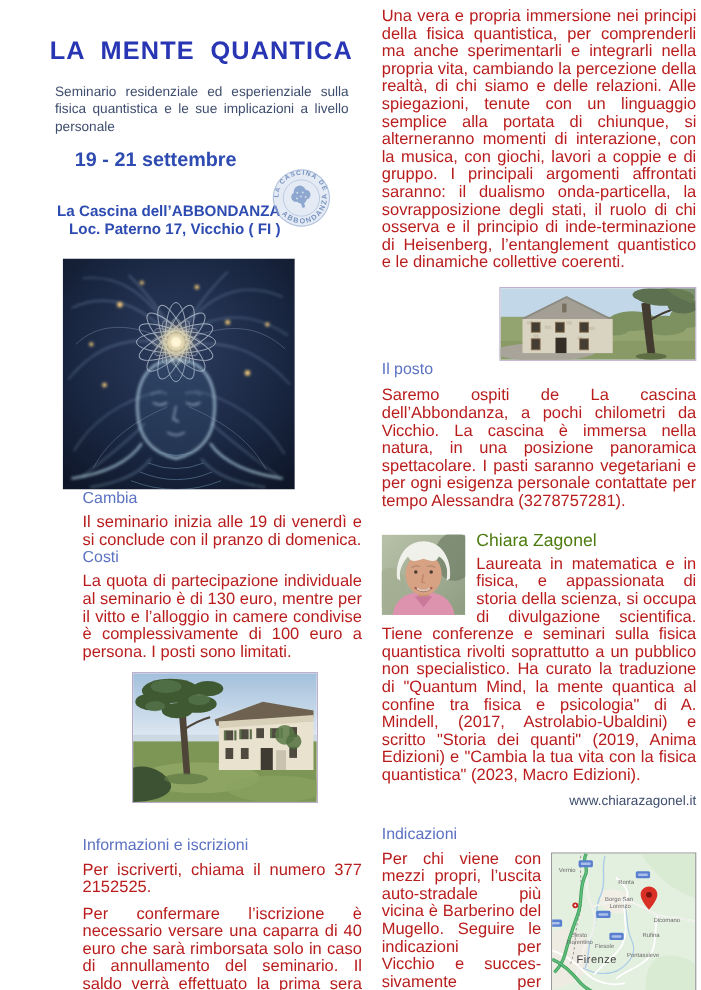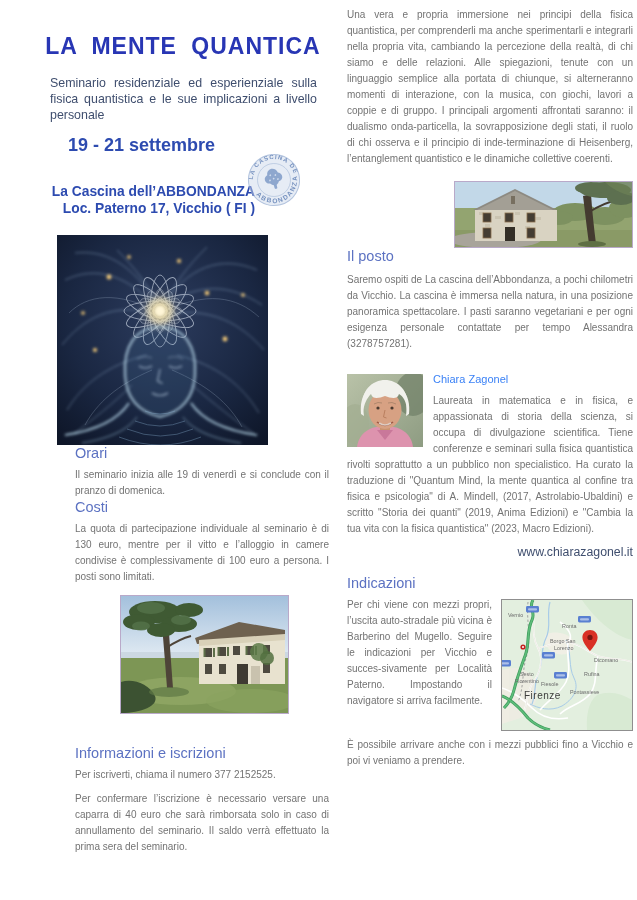--- a/index.html
+++ b/index.html
@@ -35,37 +35,37 @@
   .hero{display:block;margin:14px 0 0 22px;width:211px;height:210px;}
 
   .indent{margin-left:40px;width:254px;}
   h2.sec{
     margin:0;font-size:14.5px;line-height:16px;font-weight:400;
     color:#5c72c2;
   }
   .mt-big{margin-top:32px;}
   .mt-med{margin-top:12px;}
   p.body{
-    margin:6px 0 0 0;font-size:10px;line-height:16px;
-    text-align:justify;color:#737373;
+    margin:6px 0 0 0;font-size:15px;line-height:16px;
+    text-align:justify;color:#b91c1c;
   }
   .photo-left{
     display:block;margin:10px 0 0 45px;width:167px;height:117px;
     border:1px solid #b9a9c9;
   }
   .photo-right{
     display:block;margin:14px 0 0 auto;width:177px;height:65px;
     border:1px solid #b9a9c9;
   }
   .posto-head{margin-top:-12px;}
 
   .relatrice{margin-top:20px;}
   .avatar{float:left;width:76px;height:73px;margin:2px 10px 4px 0;}
   .relatrice-name{
-    margin:0;font-size:11px;line-height:15px;font-weight:400;color:#3b82f6;
+    margin:0;font-size:16px;line-height:15px;font-weight:400;color:#4d7c0f;
   }
   .bio{margin-top:5px;}
   .website{
     clear:both;margin:8px 0 0 0;text-align:right;
     font-size:12.3px;color:#3f4e6e;
   }
 
   .indic-wrap{margin-top:6px;}
   .mapbox{
     float:right;width:132px;height:132px;margin:2px 0 6px 9px;
@@ -225,21 +225,21 @@
       <g fill="none" stroke="#8fb8d8" stroke-width="0.7" opacity="0.5">
         <path d="M78,186 q25,10 50,0"></path>
         <path d="M70,194 q34,14 66,0"></path>
         <path d="M62,202 q42,16 82,0"></path>
         <path d="M88,176 q15,6 30,0"></path>
       </g>
       <circle cx="103" cy="76" r="22" fill="url(#burst)" opacity="0.5" filter="url(#softer)"></circle>
     </svg>
 
     <div class="indent">
-      <h2 class="sec mt-big">Orari</h2>
+      <h2 class="sec mt-big">Cambia</h2>
       <p class="body">Il seminario inizia alle 19 di venerdì e si conclude con il pranzo di domenica.</p>
 
       <h2 class="sec mt-med">Costi</h2>
       <p class="body">La quota di partecipazione individuale al seminario è di 130 euro, mentre per il vitto e l’alloggio in camere condivise è complessivamente di 100 euro a persona. I posti sono limitati.</p>
 
       <svg class="photo-left" viewBox="0 0 167 117">
         <defs>
           <linearGradient id="skyL" x1="0" y1="0" x2="0" y2="1">
             <stop offset="0%" stop-color="#a3c0dc"></stop>
             <stop offset="100%" stop-color="#e2ebf3"></stop>

